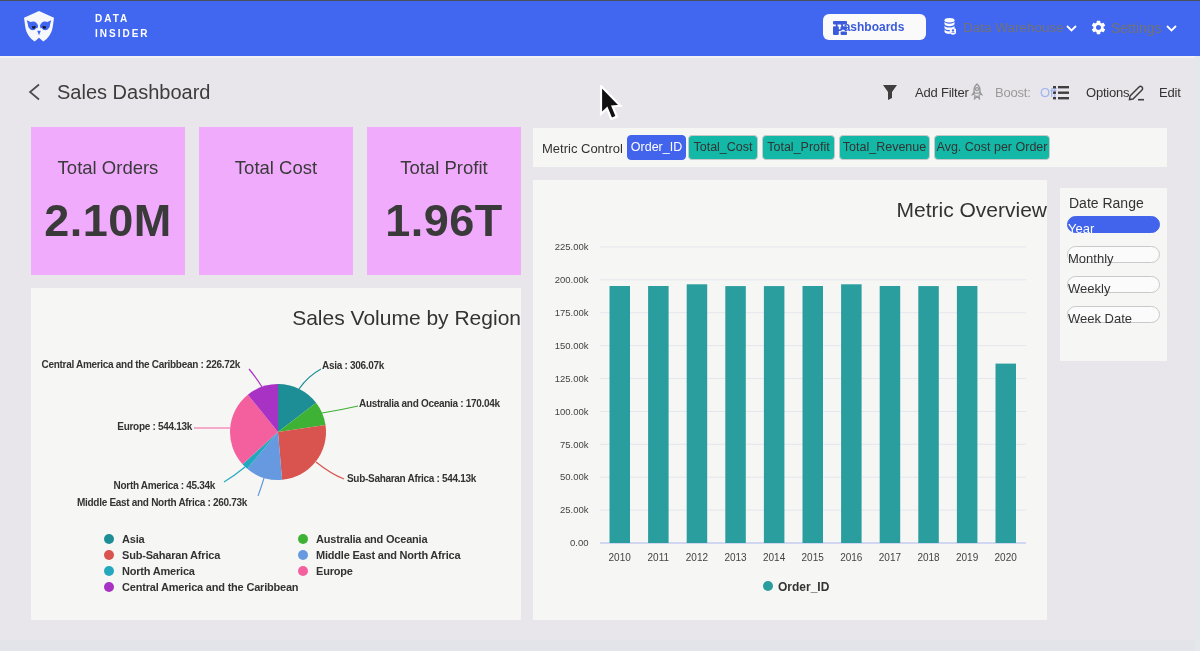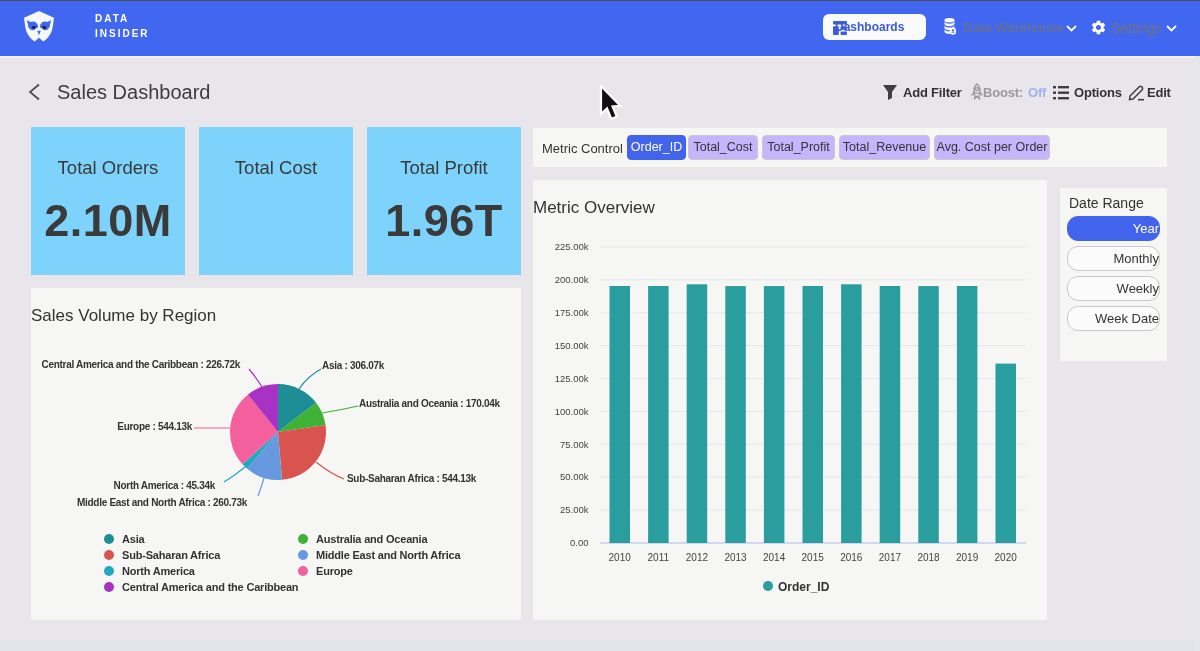--- a/index.html
+++ b/index.html
@@ -7,39 +7,39 @@
 body { font-family:"Liberation Sans", sans-serif; background:#e8e6eb; position:relative; }
 .abs { position:absolute; }
 .card { position:absolute; background:#f6f6f4; }
 
 #nav2 { position:absolute; left:0; top:0; width:1200px; height:56px; } #nav { position:absolute; left:0; top:0; width:1200px; height:56px; background:#4166f0; border-top:1px solid #4a5058; }
 #logo-txt { position:absolute; left:62px; top:12px; color:#fff; font-size:10px; font-weight:bold; letter-spacing:2px; line-height:14.5px;margin-left:33px; }
 #dash-btn { position:absolute; left:823px; top:14px; width:103px; height:26px; background:#fafafa; border-radius:6px; color:#3b5bdb; font-size:12px; font-weight:bold; line-height:26px; }
 .navitem { position:absolute; color:#737373; font-size:13.5px; top:20px; }
 
 #hdr-title { position:absolute; left:57px; top:81px; font-size:20px; color:#3c3c3c; }
-.tool { position:absolute; top:85px; font-size:13px; font-weight:bold; color:#333; letter-spacing:-0.2px; }
-
-.kpi { position:absolute; top:127px; width:154px; height:148px; background:#7dd3fc; text-align:center; }
+.tool { position:absolute; top:85px; font-size:13px; font-weight:normal; color:#333; letter-spacing:-0.2px;margin-left:12px; }
+
+.kpi { position:absolute; top:127px; width:154px; height:148px; background:#f0abfc; text-align:center; }
 .kpi .t { margin-top:30px; font-size:18.5px; color:#3a3a3a; }
 .kpi .v { margin-top:16px; font-size:45px; font-weight:bold; color:#3a3a3a; letter-spacing:0.5px; }
 
 #mc { position:absolute; left:533px; top:128px; width:634px; height:39px; background:#f6f6f4; }
 #mc .lbl { position:absolute; left:9px; top:13px; font-size:13px; color:#333; }
-.chip { position:absolute; top:7px; height:25px; line-height:23px; text-align:center; font-size:12.5px; color:#333; background:#c4b5fd; border:1px solid #c9c9c9; border-radius:4px; white-space:nowrap; }
+.chip { position:absolute; top:7px; height:25px; line-height:23px; text-align:center; font-size:12.5px; color:#333; background:#14b8a6; border:1px solid #c9c9c9; border-radius:4px; white-space:nowrap; }
 .chip.sel { background:#4263eb; color:#fff; border-color:#4263eb; }
 
 #piecard { left:31px; top:288px; width:490px; height:332px; }
 #barcard { left:533px; top:180px; width:514px; height:440px; }
 #dr { left:1060px; top:188px; width:107px; height:173px;text-decoration:underline; }
-.ctitle { position:absolute; width:100%; text-align:left; font-size:17px; color:#333; }
+.ctitle { position:absolute; width:100%; text-align:right; font-size:21px; color:#333; }
 .plbl { position:absolute; font-size:10px; font-weight:bold; color:#333; white-space:nowrap; letter-spacing:-0.3px;text-align:center; }
 .leg { position:absolute; font-size:11px; font-weight:bold; color:#333; white-space:nowrap; letter-spacing:-0.2px;margin-left:12px; }
 .dot { display:inline-block; width:10px; height:10px; border-radius:50%; margin-right:8px; vertical-align:-1px; }
-.drbtn { position:absolute; left:7px; width:93px; height:25px; text-align:right; line-height:24px; font-size:13px; color:#333; background:#fbfbfb; border:1px solid #c9c9c9; border-radius:11px; }
+.drbtn { position:absolute; left:7px; width:93px; height:17px; text-align:left; line-height:24px; font-size:13px; color:#333; background:#fbfbfb; border:1px solid #c9c9c9; border-radius:11px; }
 .drbtn.sel { background:#4263eb; color:#fff; border-color:#4263eb; }
 #botstrip { position:absolute; left:0; top:640px; width:1200px; height:11px; background:#e2e4e9; }
 </style>
 </head>
 <body>
 <div id="nav"></div>
 <div class="abs" style="left:0;top:56px;width:1200px;height:2px;background:#f2f1f5"></div>
 <div id="nav2">
   <svg class="abs" style="left:24px;top:11px" width="30" height="32" viewBox="0 0 30 32">
     <path d="M15,0 L30,6.8 L28.8,15.5 C27.8,22.5 24,27.5 19.3,30.5 L15,26.8 L10.7,30.5 C6,27.5 2.2,22.5 1.2,15.5 L0,6.8 Z" fill="#f7f8fc"></path>

